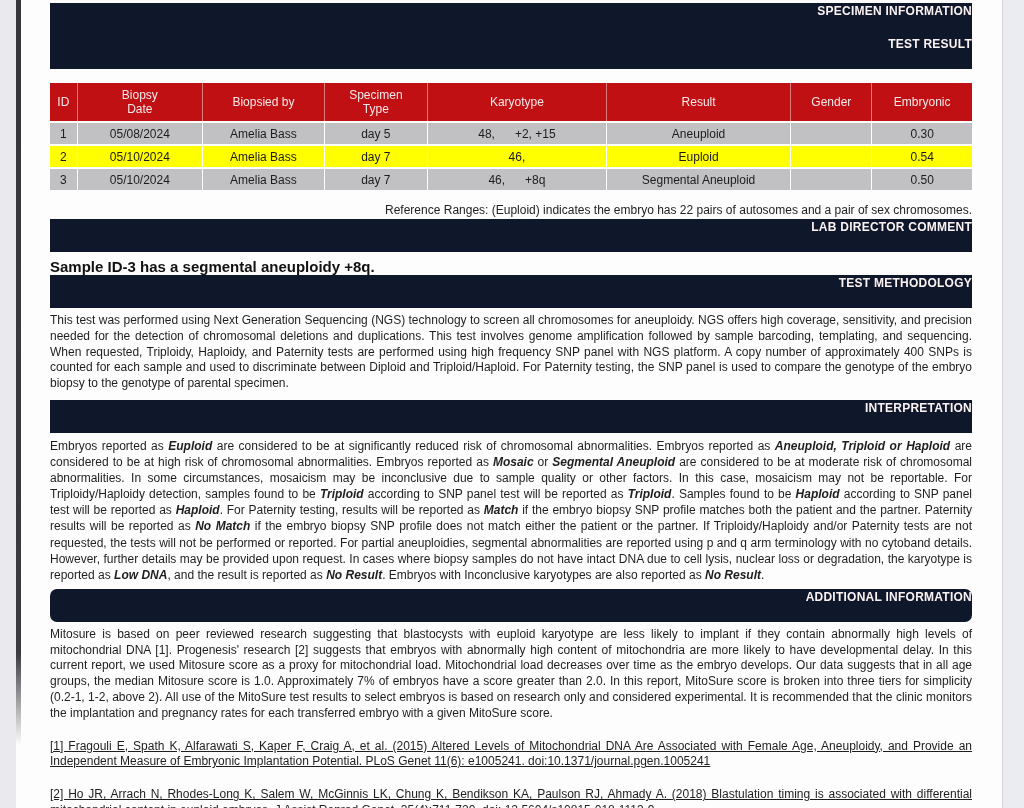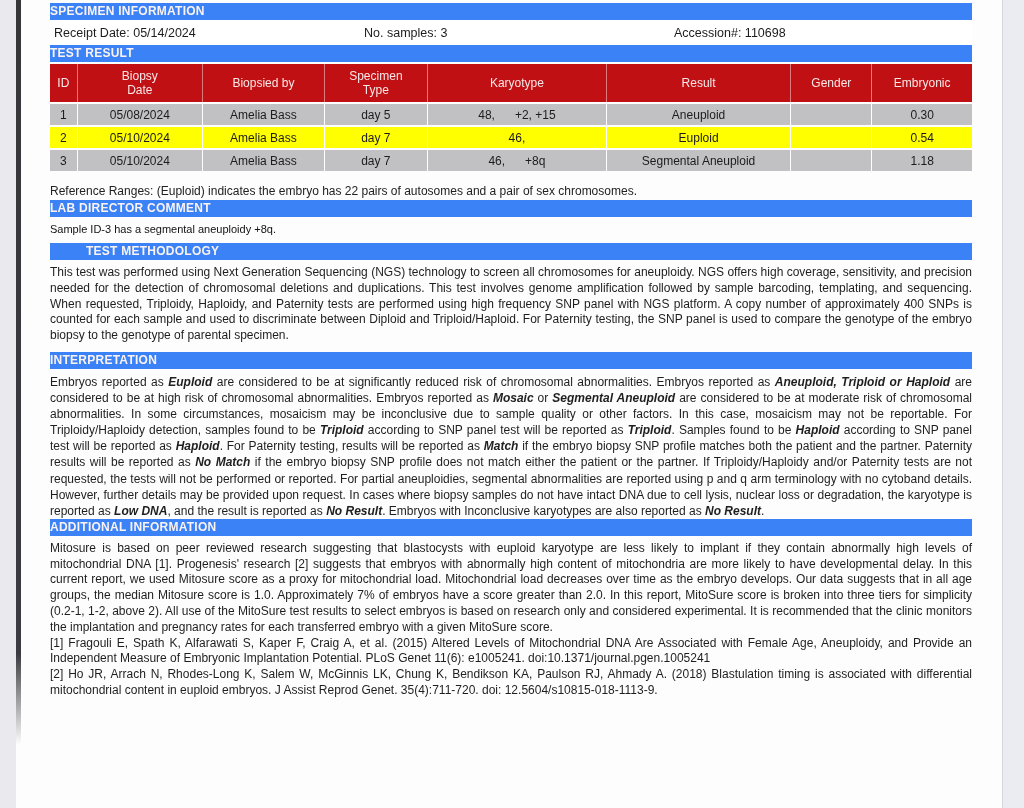--- a/index.html
+++ b/index.html
@@ -10,77 +10,72 @@
     color:#1c1c1c;
   }
   
   .edge-left-strip{position:absolute;left:0;top:0;width:16px;height:808px;background:#eaeaee;}
   .edge-left-line{position:absolute;left:16px;top:0;width:5px;height:760px;
     background:linear-gradient(to bottom,#35353a 0%,#3a3a40 86%,rgba(58,58,64,0) 98%);}
   .edge-right-strip{position:absolute;right:0;top:0;width:21px;height:808px;background:#ebecf1;border-left:1px solid #d4d5dc;}
   .page{position:absolute;left:50px;top:0;width:922px;}
   
   .band{
-    height:17px;line-height:17px;background:#3b82f6;color:#fbf2f2;
-    font-size:12px;font-weight:bold;text-align:left;letter-spacing:.25px;
+    height:33px;line-height:17px;background:#0f172a;color:#fbf2f2;
+    font-size:12px;font-weight:bold;text-align:right;letter-spacing:.25px;
   }
   .band-specimen{margin-top:3px;}
   .info-row{
     display:grid;grid-template-columns:310px 310px 1fr;align-items:center;
     height:25px;font-size:12.5px;background:#fff;
   }
   .info-row .cell{padding-left:4px;}
   
-  table.results{width:100%;border-collapse:separate;border-spacing:0;table-layout:fixed;margin-top:2px;border-radius:20px;}
+  table.results{width:100%;border-collapse:separate;border-spacing:0;table-layout:fixed;margin-top:14px;border-radius:20px;}
   table.results th{
     background:#c11013;color:#f6e8e8;font-weight:normal;font-size:12px;line-height:14px;
     height:36px;text-align:center;vertical-align:middle;white-space:pre-line;
     border-right:1px solid rgba(255,255,255,.45);
   }
   table.results th:last-child{border-right:none;}
   table.results td{
     font-size:12px;height:19px;text-align:center;vertical-align:middle;
     border-right:1px solid #fff;border-top:2px solid #fff;
   }
   table.results td:last-child{border-right:none;}
   tr.row-gray td{background:#c1c1c4;}
   tr.row-yellow td{background:#ffff00;}
   td.karyo{white-space:pre;}
   .col-id{width:3%;} .col-bdate{width:13.6%;} .col-bby{width:13.2%;} .col-stype{width:11.2%;}
   .col-karyo{width:19.4%;} .col-result{width:20%;} .col-gender{width:8.8%;} .col-mito{width:10.8%;}
   
-  .ref-ranges{margin:13px 0 0 0;font-size:12px;color:#222;}
+  .ref-ranges{margin:13px 0 0 0;font-size:12px;color:#222;text-align:right;}
   .band-labdir{margin-top:2px;}
-  .lab-comment{margin:6px 0 0 0;font-size:11px;font-weight:normal;color:#111;}
-  .band-method{margin-top:8px;padding-left:36px;}
+  .lab-comment{margin:6px 0 0 0;font-size:15px;font-weight:bold;color:#111;}
+  .band-method{padding-left:36px;}
   .para{
     margin:5px 0 0 0;font-size:12px;line-height:15.8px;text-align:justify;color:#1e1e1e;
   }
   .para-interp{line-height:16.1px;}
   .band-interp{margin-top:8px;}
-  .band-addl{}
+  .band-addl{margin-top:6px;border-radius:7px;}
   .para .em, .para-interp .em{font-weight:bold;font-style:italic;}
-  .para-refs{margin-top:0;}
+  .para-refs{margin-top:17px;text-decoration:underline;}
 </style>
 </head>
 <body>
 
 <div class="edge-left-strip"></div>
 <div class="edge-left-line"></div>
 <div class="edge-right-strip"></div>
 
 <div class="page">
 
   <div class="band band-specimen">SPECIMEN INFORMATION</div>
 
-  <div class="info-row">
-    <span class="cell">Receipt Date: 05/14/2024</span>
-    <span class="cell">No. samples: 3</span>
-    <span class="cell">Accession#: 110698</span>
-  </div>
 
   <div class="band">TEST RESULT</div>
 
   <table class="results">
     <colgroup>
       <col class="col-id">
         <col class="col-bdate">
         <col class="col-bby">
         <col class="col-stype">
       <col class="col-karyo">
@@ -124,21 +119,21 @@
         <td>0.54</td>
       </tr>
       <tr class="row-gray">
         <td>3</td>
         <td>05/10/2024</td>
         <td>Amelia Bass</td>
         <td>day 7</td>
         <td class="karyo">46,      +8q</td>
         <td>Segmental Aneuploid</td>
         <td></td>
-        <td>1.18</td>
+        <td>0.50</td>
       </tr>
     </tbody>
   </table>
 
   <p class="ref-ranges">Reference Ranges: (Euploid) indicates the embryo has 22 pairs of autosomes and a pair of sex chromosomes.</p>
 
   <div class="band band-labdir">LAB DIRECTOR COMMENT</div>
   <p class="lab-comment">Sample ID-3 has a segmental aneuploidy +8q.</p>
 
   <div class="band band-method">TEST METHODOLOGY</div>

